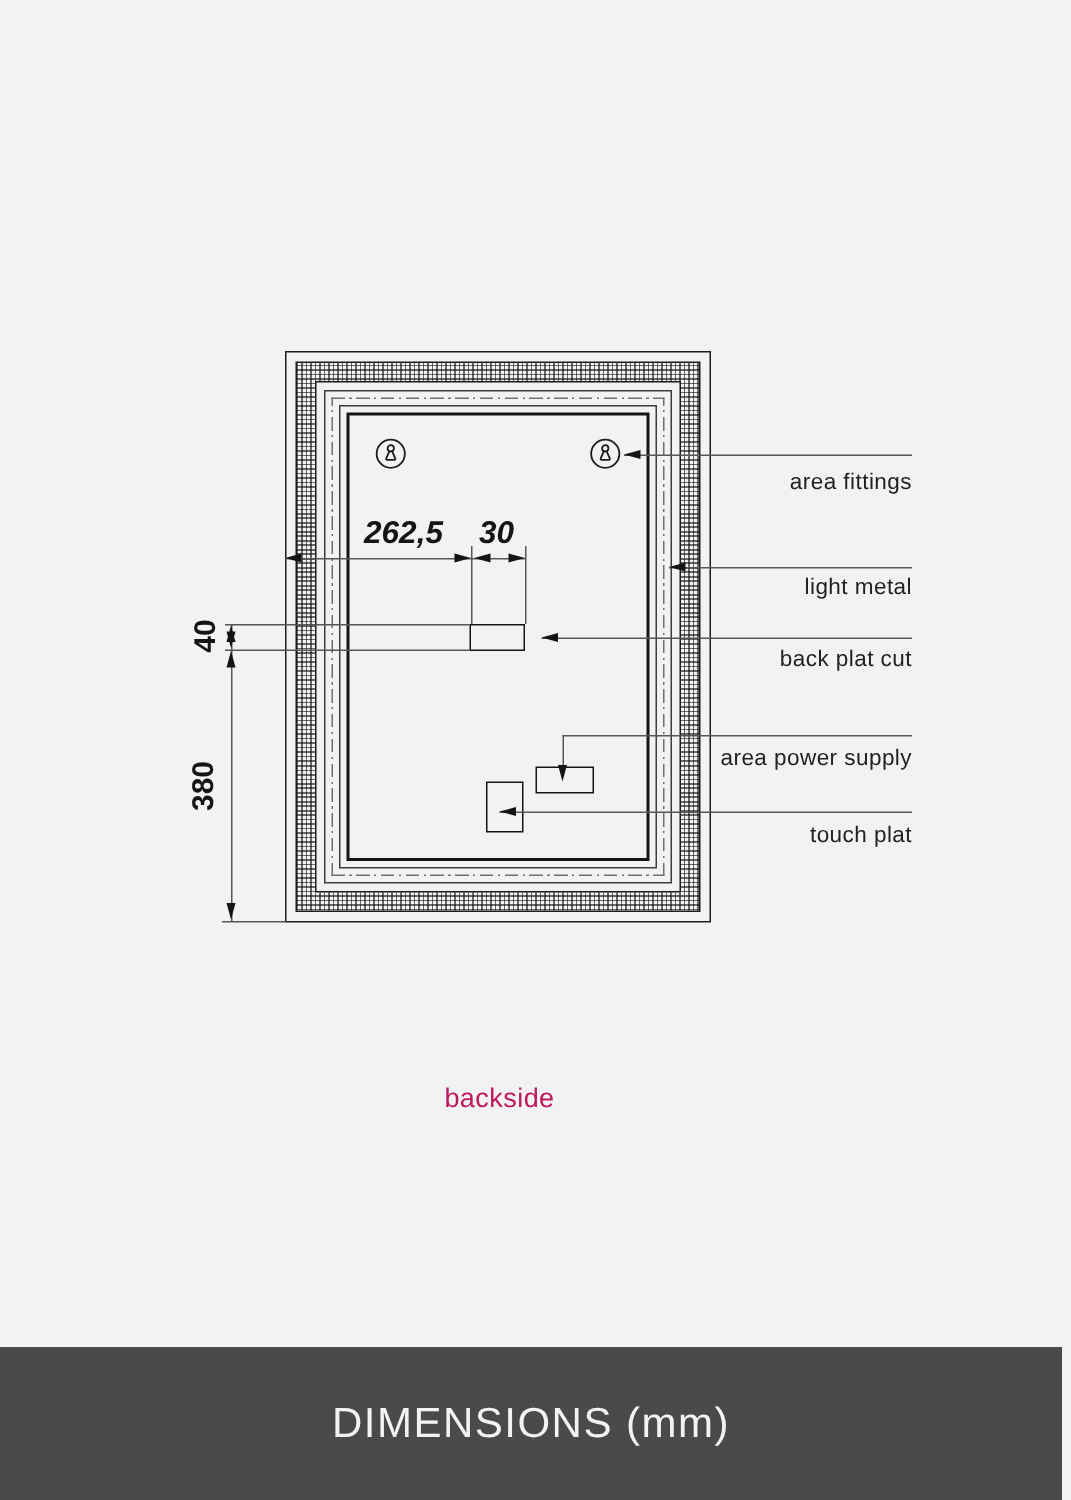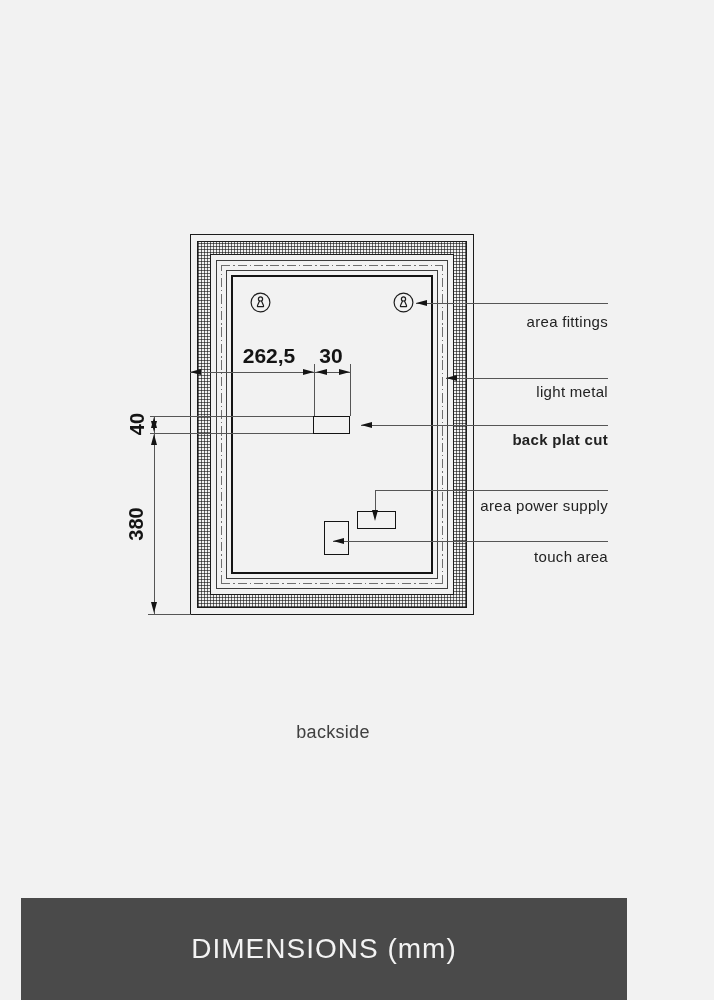--- a/index.html
+++ b/index.html
@@ -32,27 +32,27 @@
   .ar-right { border-width:3.2px 0 3.2px 11px; border-color:transparent transparent transparent #141414; }
   .ar-up    { border-width:0 3.2px 11px 3.2px; border-color:transparent transparent #141414 transparent; }
   .ar-down  { border-width:11px 3.2px 0 3.2px; border-color:#141414 transparent transparent transparent; }
   
   .box { position:absolute; border:1.7px solid #141414; background:#f2f2f2; }
   
   .fitting { position:absolute; width:21px; height:21px; }
   
   .callout { position:absolute; left:300px; width:308px; text-align:right;
     font-size:15px; color:#222; height:22px; line-height:22px; letter-spacing:.3px; }
-  .dim-h { position:absolute; width:110px; text-align:center; font-size:21px; font-weight:bold; color:#141414; }
+  .dim-h { position:absolute; width:110px; text-align:center; font-size:21px; font-weight:bold; color:#141414;font-style:italic; }
   .dim-v { position:absolute; width:70px; height:24px; text-align:center; font-size:20px; font-weight:bold; color:#141414;
     display:flex; align-items:center; justify-content:center; }
   .rot { transform:rotate(-90deg); }
-  #caption { position:absolute; left:233px; top:722px; width:200px; text-align:center; font-size:18px; color:#404040; letter-spacing:.3px; }
-  #footer { position:absolute; left:0; top:898px; width:606px; height:102px; background:#4a4a4a;
-    display:flex; align-items:center; justify-content:center;margin-left:21px; }
+  #caption { position:absolute; left:233px; top:722px; width:200px; text-align:center; font-size:18px; color:#be185d; letter-spacing:.3px; }
+  #footer { position:absolute; left:0; top:898px; width:708px; height:102px; background:#4a4a4a;
+    display:flex; align-items:center; justify-content:center; }
   #footer .t { color:#f3f3f3; font-size:28px; letter-spacing:1px; }
 </style>
 </head>
 <body>
 
 <div id="drawing">
   <div class="rect rect-outer"></div>
   <div class="rect hatch-band"></div>
   <div class="rect hatch-cover"></div>
   <div class="rect thin1"></div>
@@ -94,23 +94,23 @@
 
 <div class="hline" style="left:375px; top:490px; width:233px;"></div>
 <div class="vline" style="left:375px; top:490px; height:22px;"></div>
 <div class="ar ar-down" style="left:372.3px; top:510px;"></div>
 
 <div class="hline" style="left:333px; top:541px; width:275px;"></div>
 <div class="ar ar-left" style="left:333px; top:537.8px;"></div>
 
 <div class="callout" style="top:311px;">area fittings</div>
 <div class="callout" style="top:381px;">light metal</div>
-<div class="callout" style="top:429px;font-weight:bold;">back plat cut</div>
+<div class="callout" style="top:429px;">back plat cut</div>
 <div class="callout" style="top:495px;">area power supply</div>
-<div class="callout" style="top:546px;">touch area</div>
+<div class="callout" style="top:546px;">touch plat</div>
 
 <div class="hline" style="left:190px; top:372px; width:160px;"></div>
 <div class="vline" style="left:314px; top:364px; height:52px;"></div>
 <div class="vline" style="left:350px; top:364px; height:52px;"></div>
 <div class="ar ar-left" style="left:190px; top:368.8px;"></div>
 <div class="ar ar-right" style="left:303px; top:368.8px;"></div>
 <div class="ar ar-left" style="left:316px; top:368.8px;"></div>
 <div class="ar ar-right" style="left:339px; top:368.8px;"></div>
 <div class="dim-h" style="left:214px; top:344px;">262,5</div>
 <div class="dim-h" style="left:276px; top:344px;">30</div>

